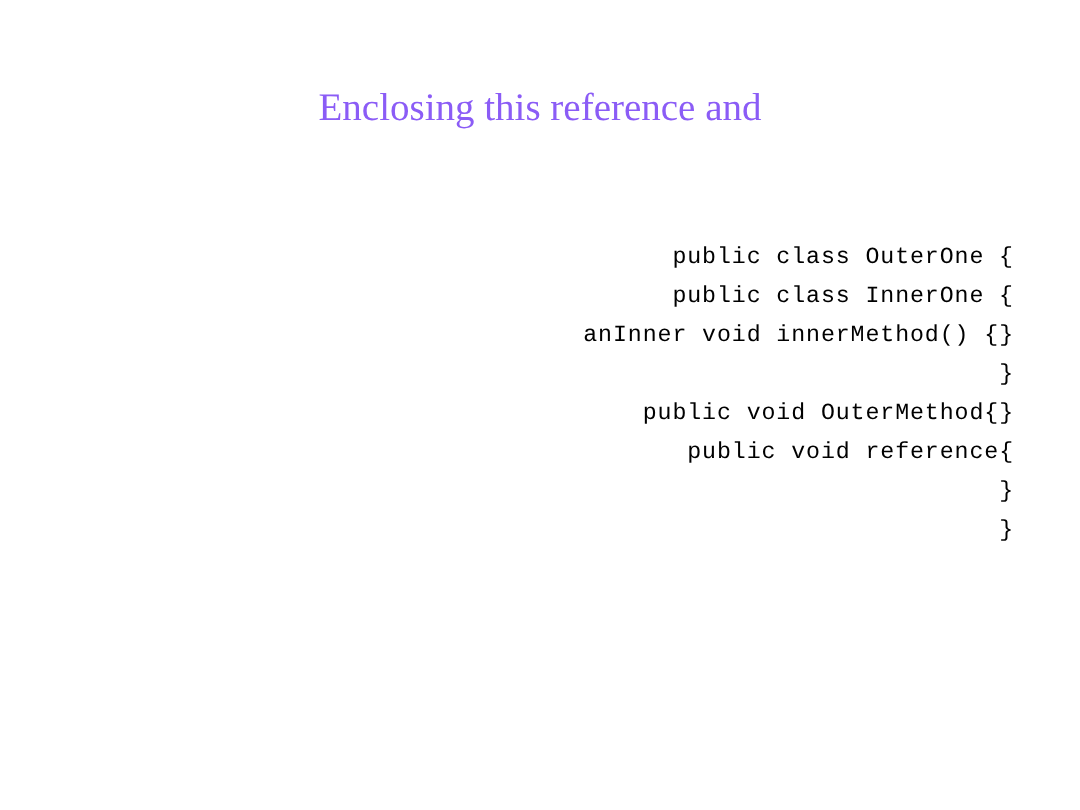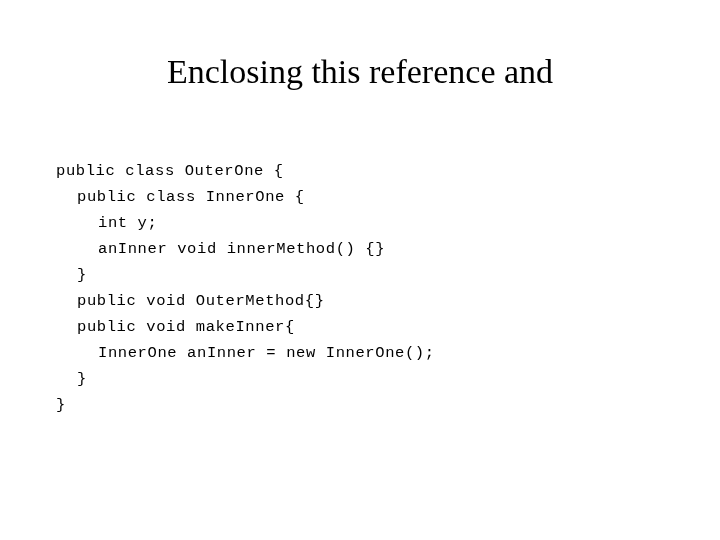--- a/index.html
+++ b/index.html
@@ -27,63 +27,62 @@
   
   .title-block {
     position: absolute;
     left: 60px;
     top: 50px;
     width: 600px;
     text-align: center;
   }
   .title-line {
     font-family: "Liberation Serif", "DejaVu Serif", serif;
-    font-size: 34px;
+    font-size: 26px;
     line-height: 44px;
     font-weight: normal;
-    color: #000000;
+    color: #8b5cf6;
     white-space: pre;
     letter-spacing: 0px;
   }
 
   
   .code-block {
     position: absolute;
     left: 56px;
     top: 158px;
     width: 620px;
   }
   .code-line {
     font-family: "Liberation Mono", "DejaVu Sans Mono", monospace;
     font-size: 15.5px;
     line-height: 26px;
     color: #000000;
     white-space: pre;
     letter-spacing: 0.6px;
     height: 26px;
+    text-align: right;
   }
   .indent-0 { padding-left: 0px; }
   .indent-1 { padding-left: 21px; }
   .indent-2 { padding-left: 42px; }
 </style>
 </head>
 <body>
 
 <div class="slide">
 
   <div class="title-block">
     <div class="title-line">Enclosing this reference and</div>
   </div>
 
   <div class="code-block">
     <div class="code-line indent-0">public class OuterOne {</div>
     <div class="code-line indent-1">public class InnerOne {</div>
-    <div class="code-line indent-2">int y;</div>
     <div class="code-line indent-2">anInner void innerMethod() {}</div>
     <div class="code-line indent-1">}</div>
     <div class="code-line indent-1">public void OuterMethod{}</div>
-    <div class="code-line indent-1">public void makeInner{</div>
-    <div class="code-line indent-2">InnerOne anInner = new InnerOne();</div>
+    <div class="code-line indent-1">public void reference{</div>
     <div class="code-line indent-1">}</div>
     <div class="code-line indent-0">}</div>
   </div>
 
 </div>
 
 </body></html>

